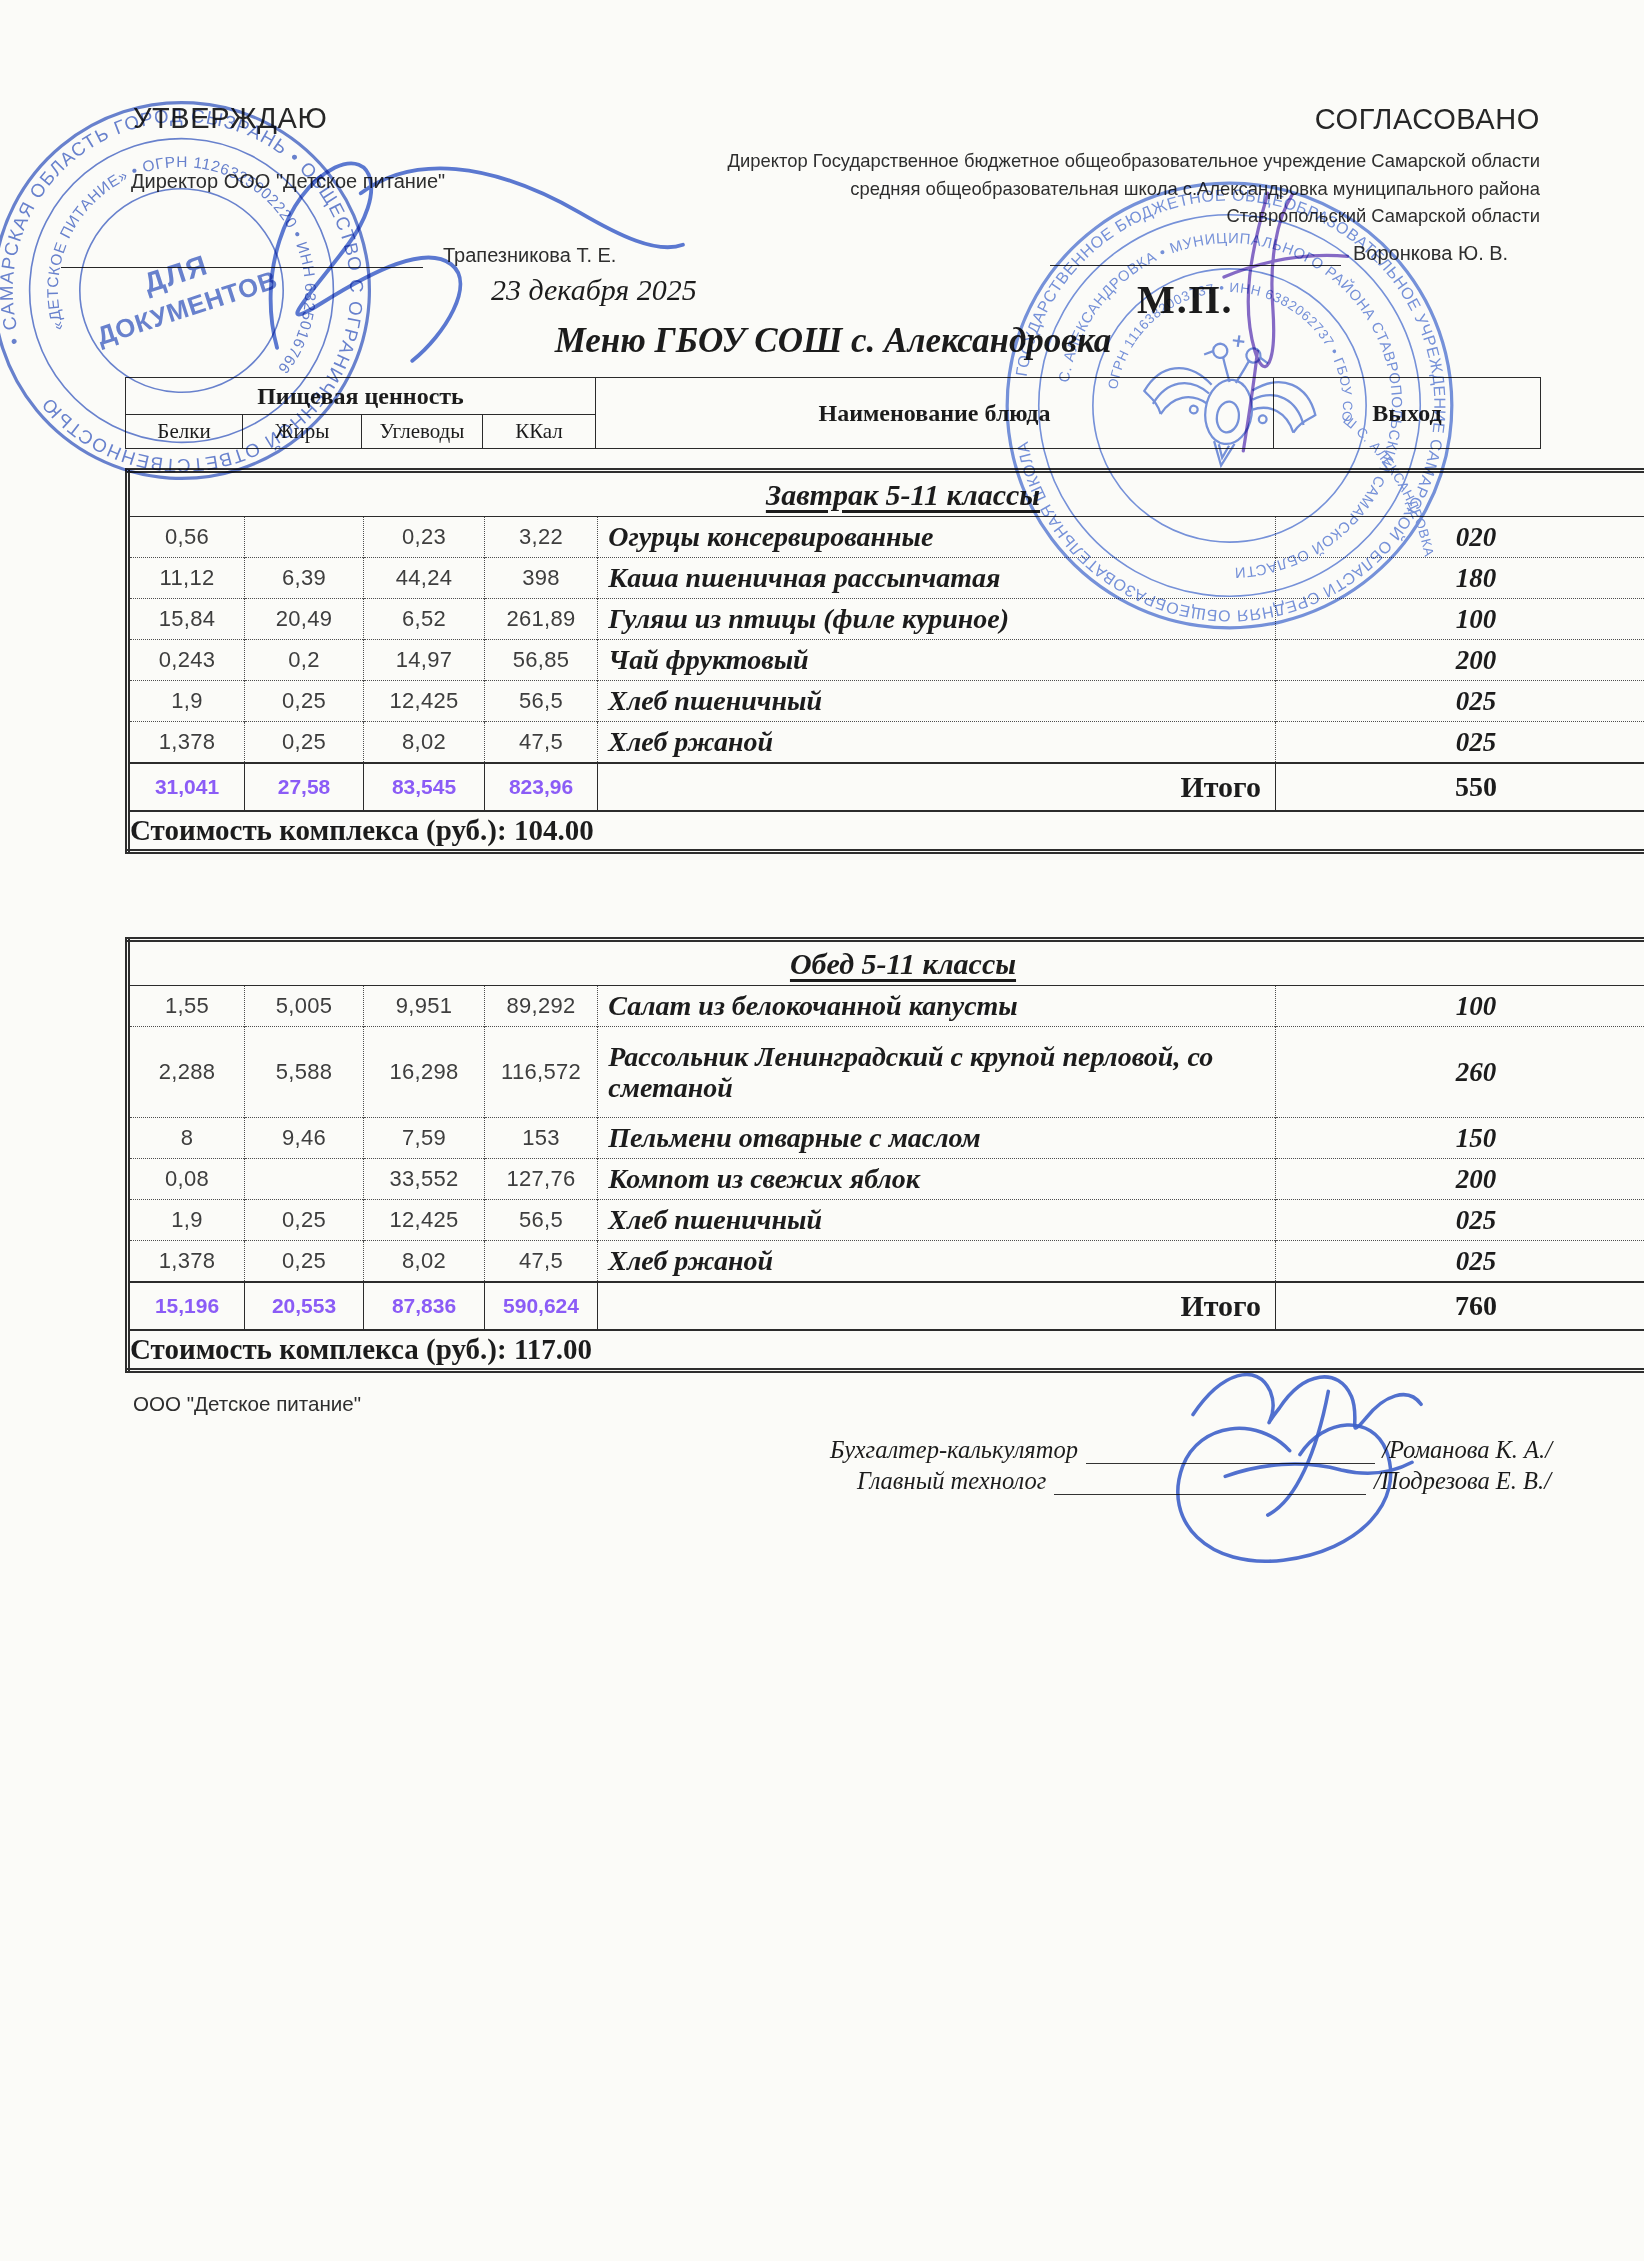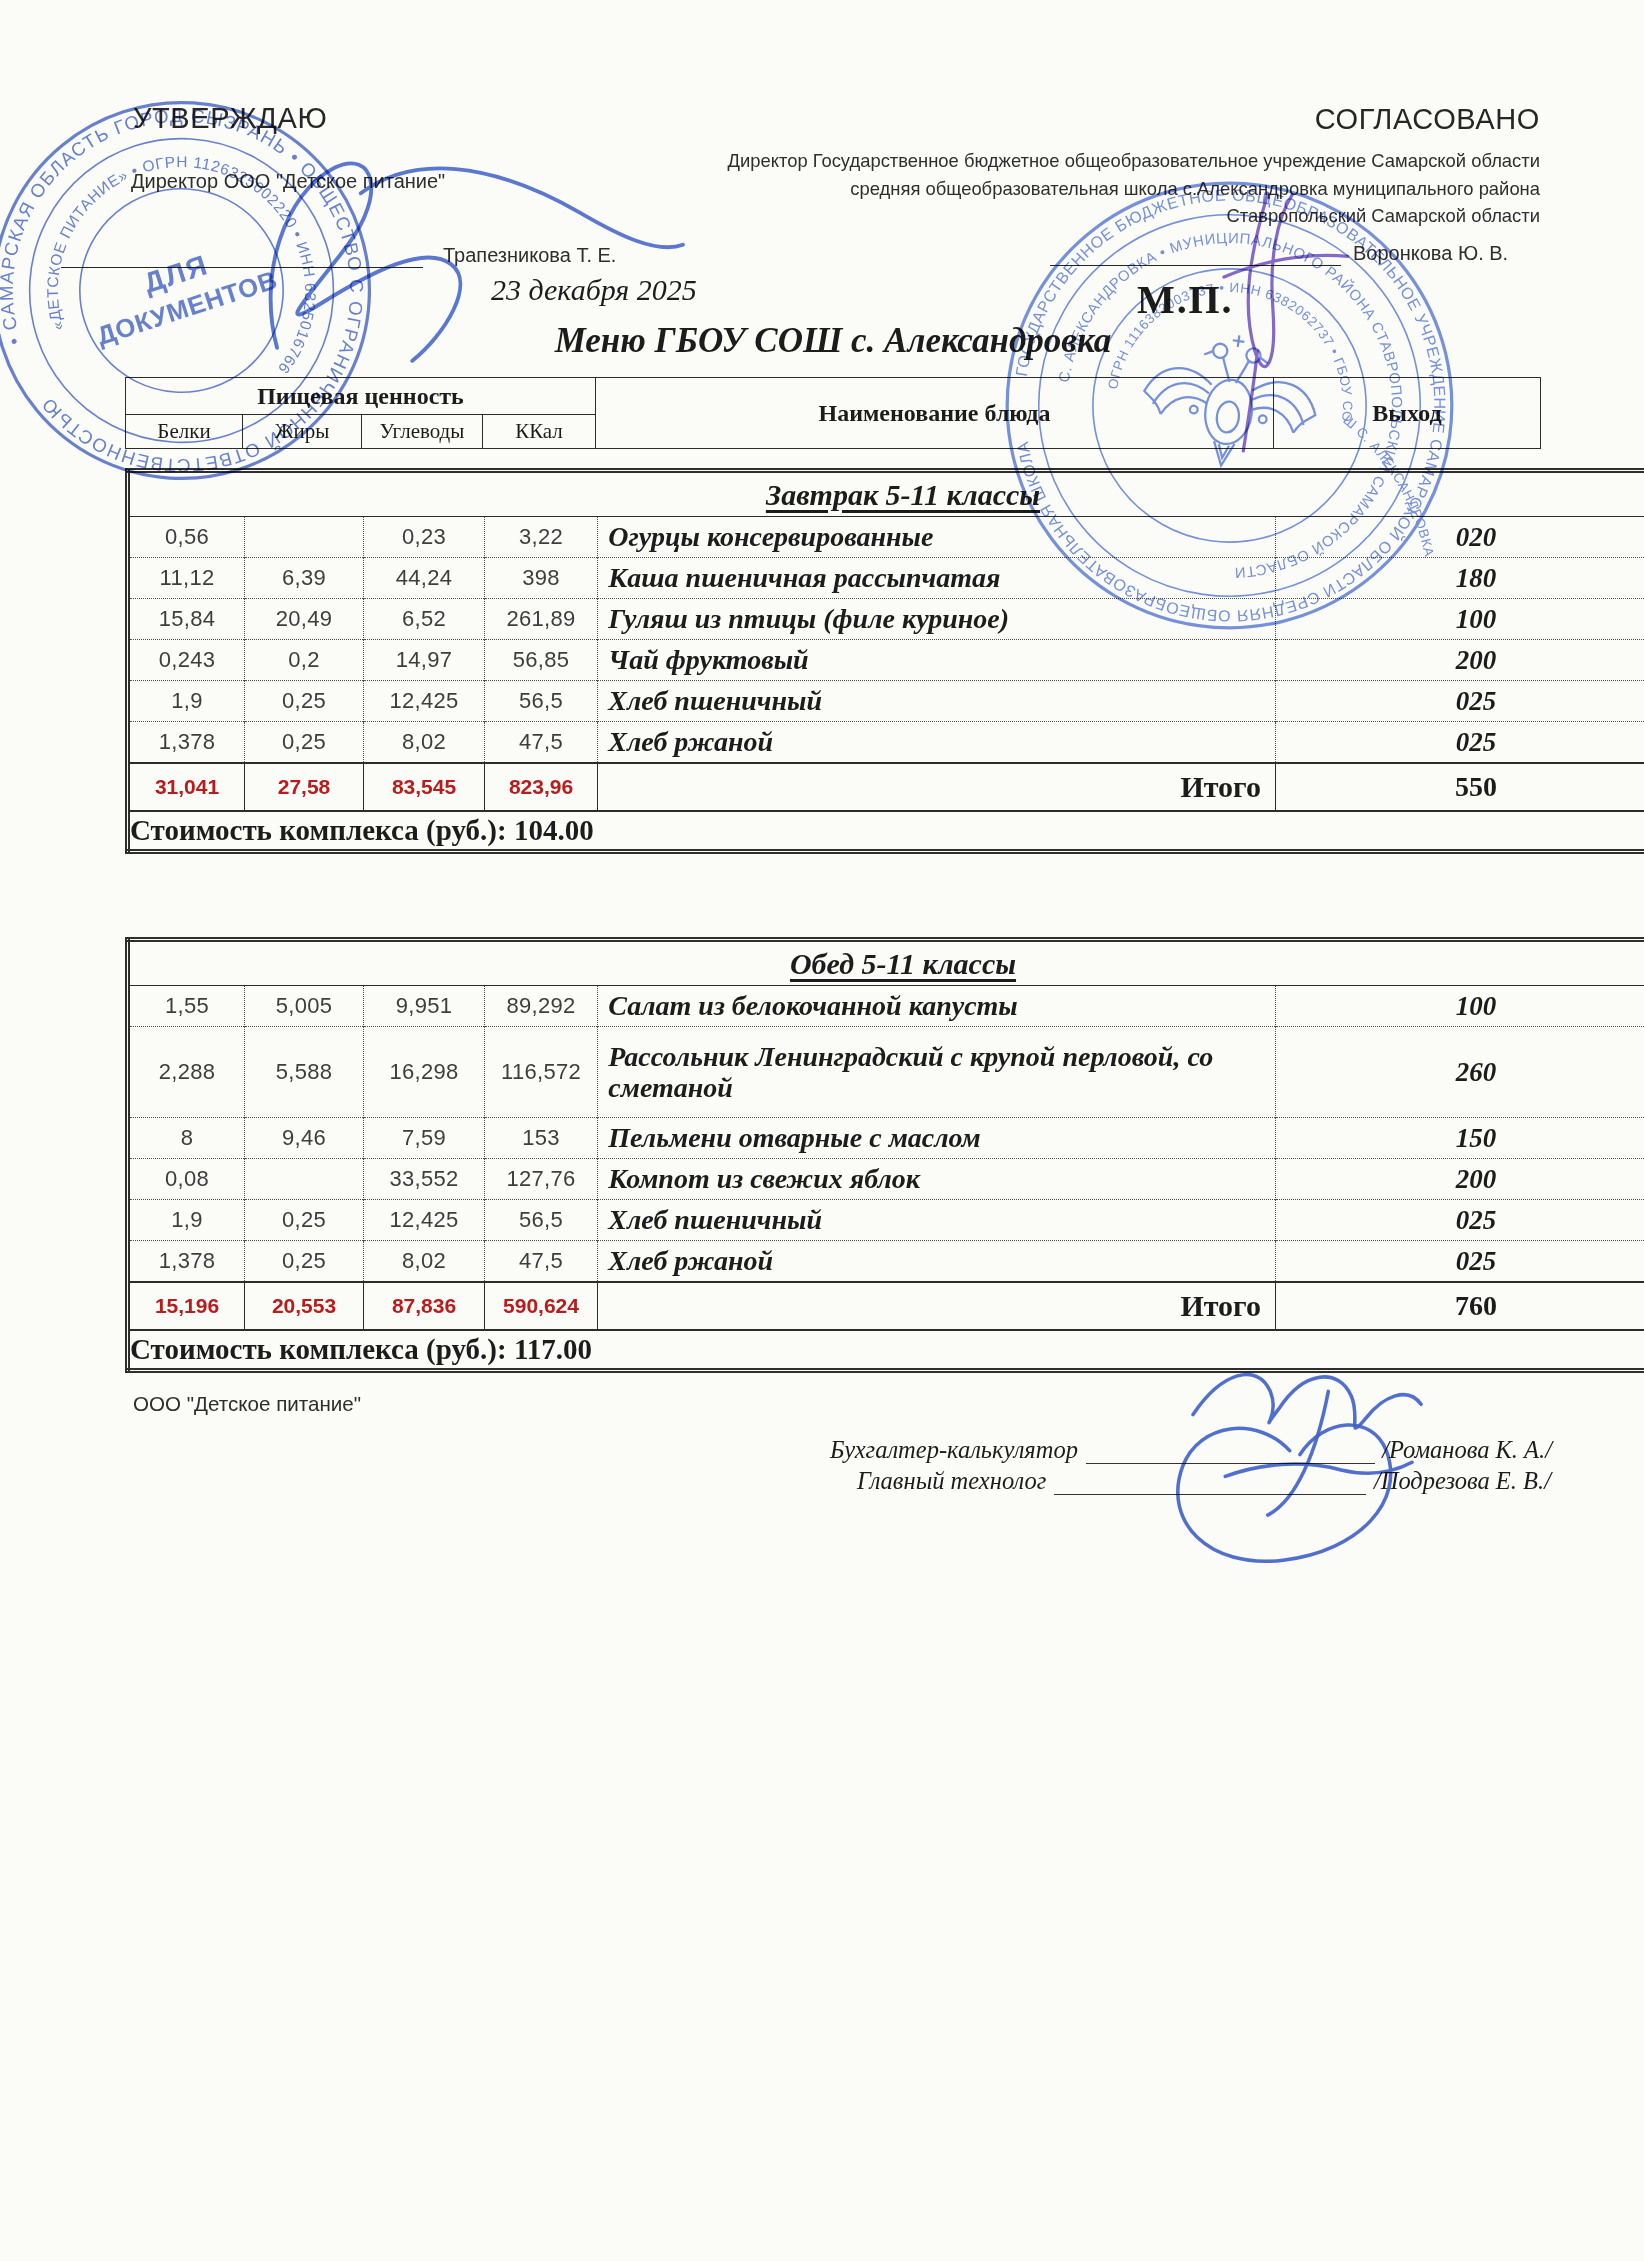--- a/index.html
+++ b/index.html
@@ -29,21 +29,21 @@
   .mt-title td{height:43px;border-bottom:1.9px solid #2c2c2c;text-align:center;}
   .mt-title span{font-size:30px;font-weight:bold;font-style:italic;text-decoration:underline;text-underline-offset:4.5px;}
   .dish-row td{height:40px;border-top:1.3px dotted #4e4e4e;border-right:1.3px dotted #4e4e4e;}
   .dish-row td:last-child{border-right:none;}
   .dish-row.tall td{height:90px;}
   .num{font-family:"Liberation Sans",sans-serif;font-size:22px;color:#3e3e3e;text-align:center;letter-spacing:0.3px;}
   .dish{font-size:28px;font-weight:bold;font-style:italic;padding-left:10.3px;line-height:1.12;}
   .out{font-size:27px;font-weight:bold;font-style:italic;text-align:center;}
   .total-row td{height:46px;border-top:2.6px solid #2c2c2c;border-bottom:2.6px solid #2c2c2c;border-right:1.9px solid #2c2c2c;}
   .total-row td:last-child{border-right:none;}
-  .tnum{font-family:"Liberation Sans",sans-serif;font-weight:bold;font-size:21px;color:#b91c1c;text-align:center;}
+  .tnum{font-family:"Liberation Sans",sans-serif;font-weight:bold;font-size:21px;color:#8b5cf6;text-align:center;}
   .tlabel{font-size:30px;font-weight:bold;text-align:right;padding-right:14px;}
   .tout{font-size:28px;font-weight:bold;text-align:center;}
   .cost-row td{height:37px;text-align:left;padding-right:30px;font-size:29px;font-weight:bold;}
 
   .company{font-size:20.6px;color:#2e2e2e;}
   .sig-row{display:flex;align-items:flex-end;gap:7.7px;}
   .role{font-size:24.5px;font-style:italic;white-space:nowrap;}
   .frow-line{flex:1;border-bottom:1.9px solid #333;height:30px;}
   .fname{font-size:24.5px;font-style:italic;white-space:nowrap;}
 

